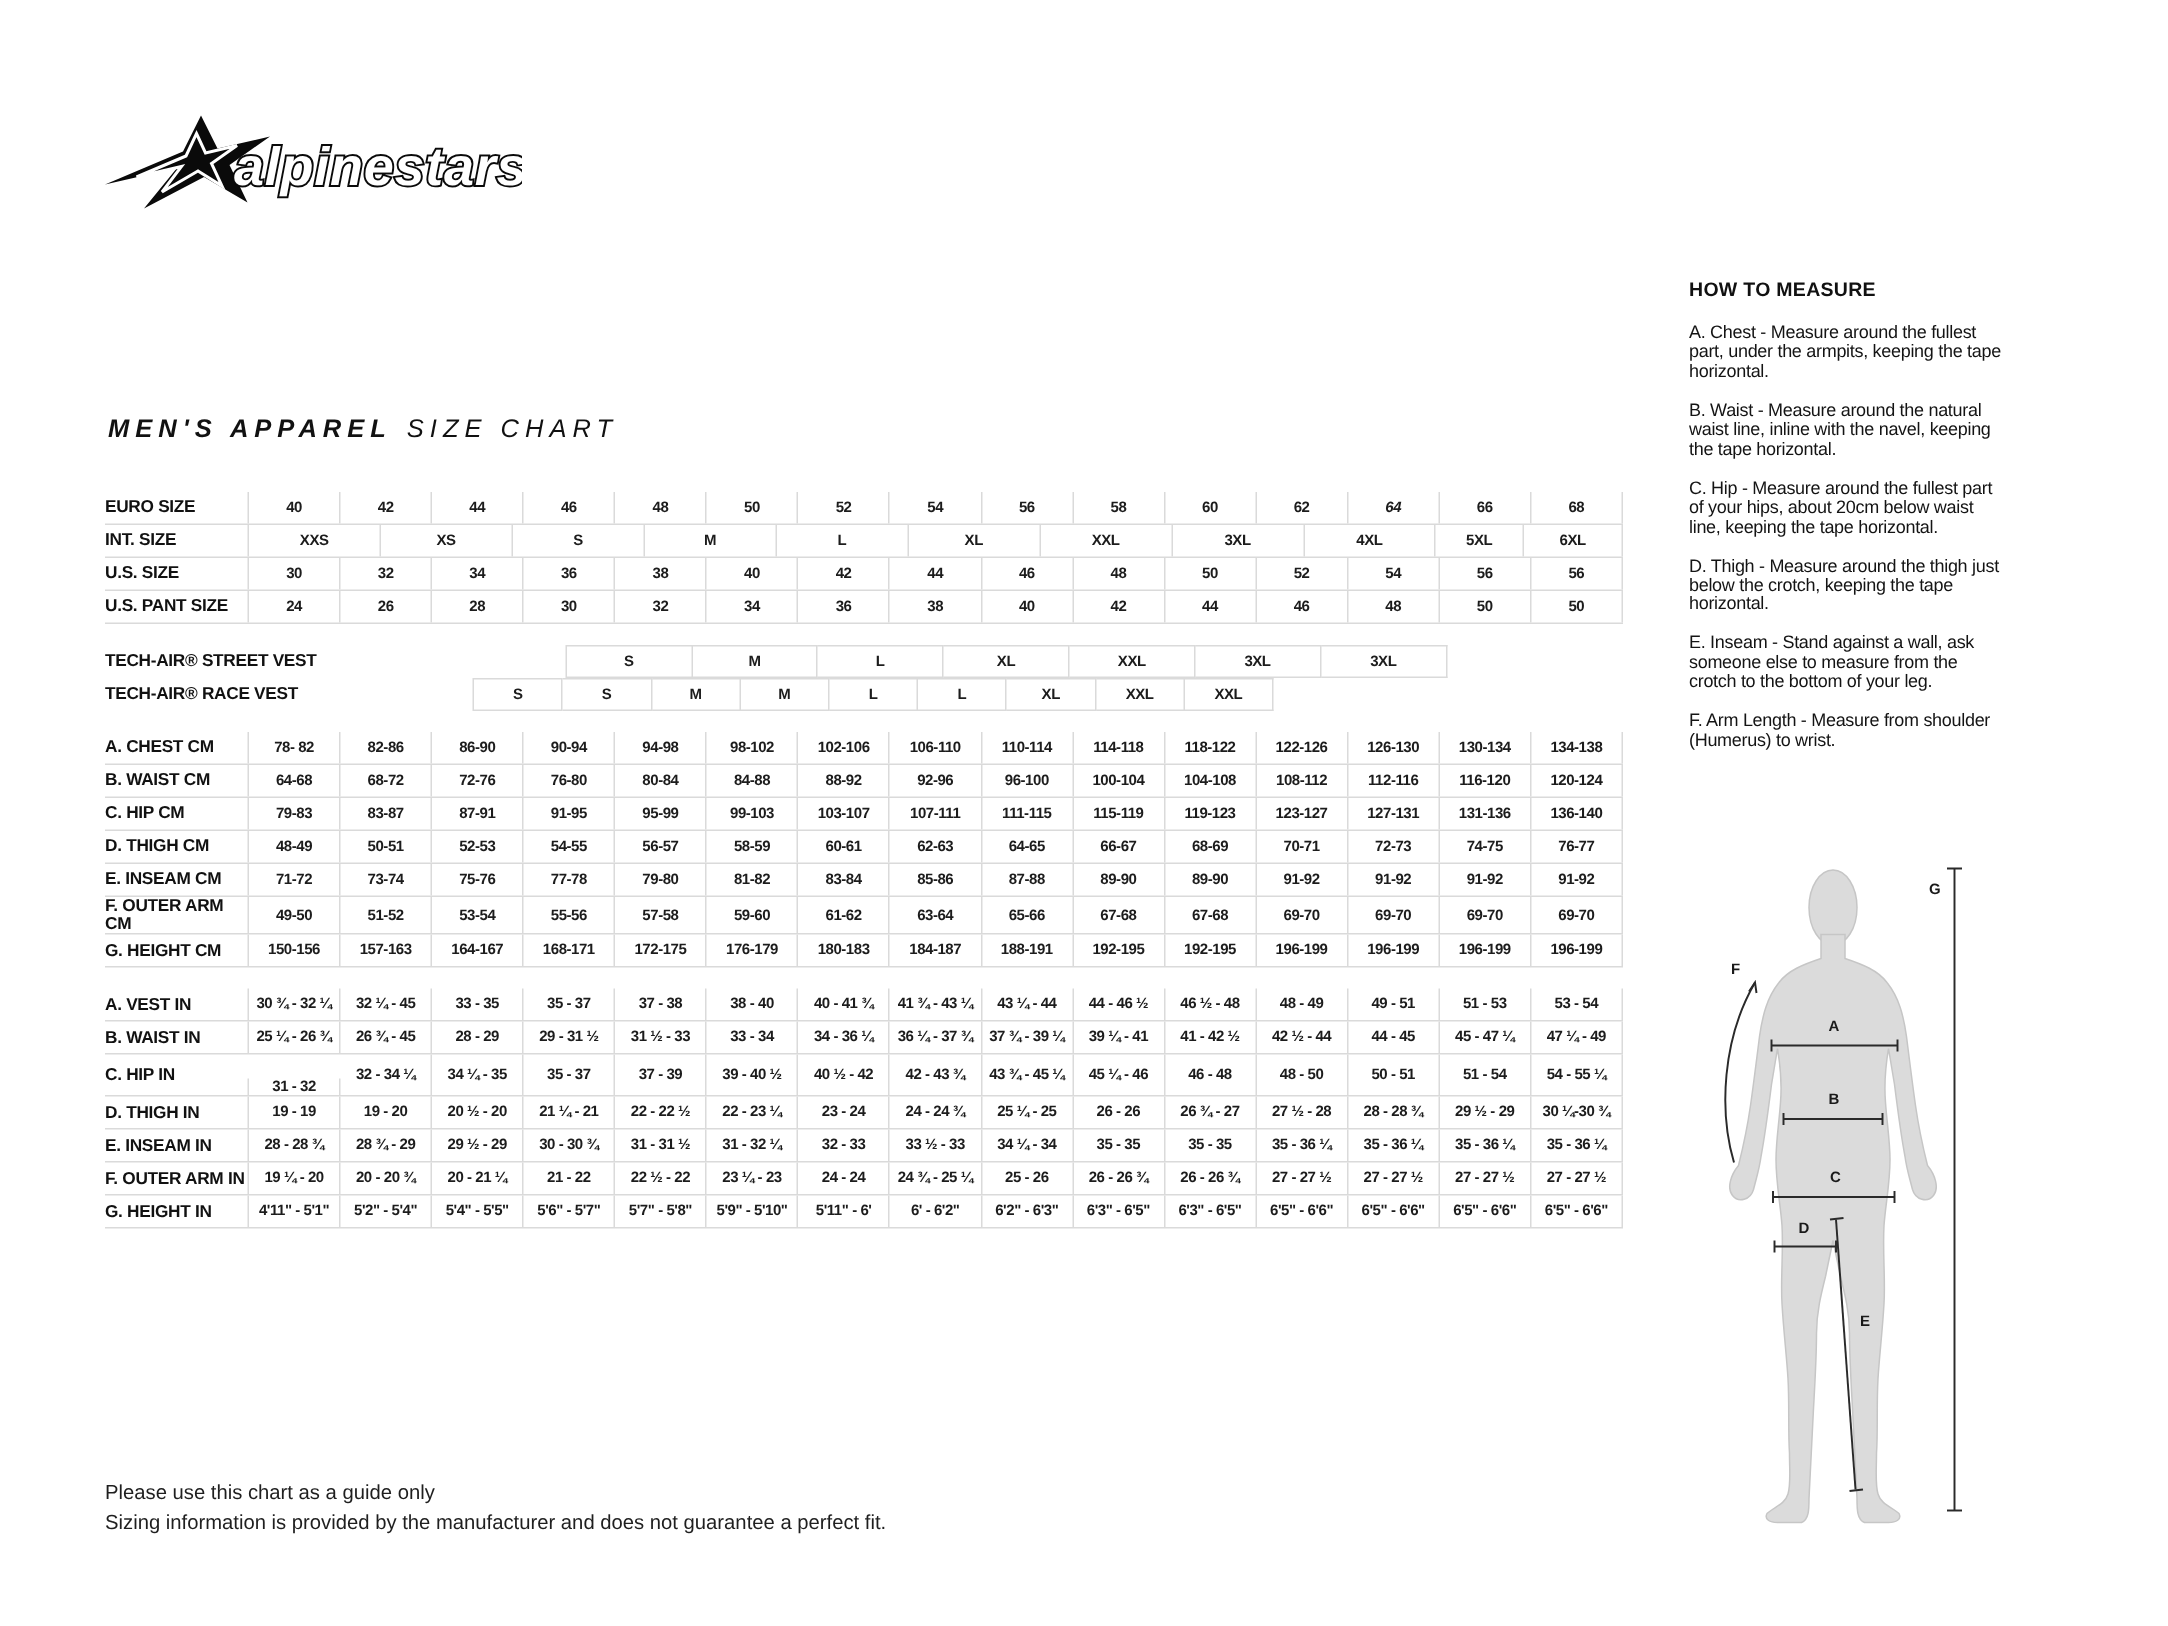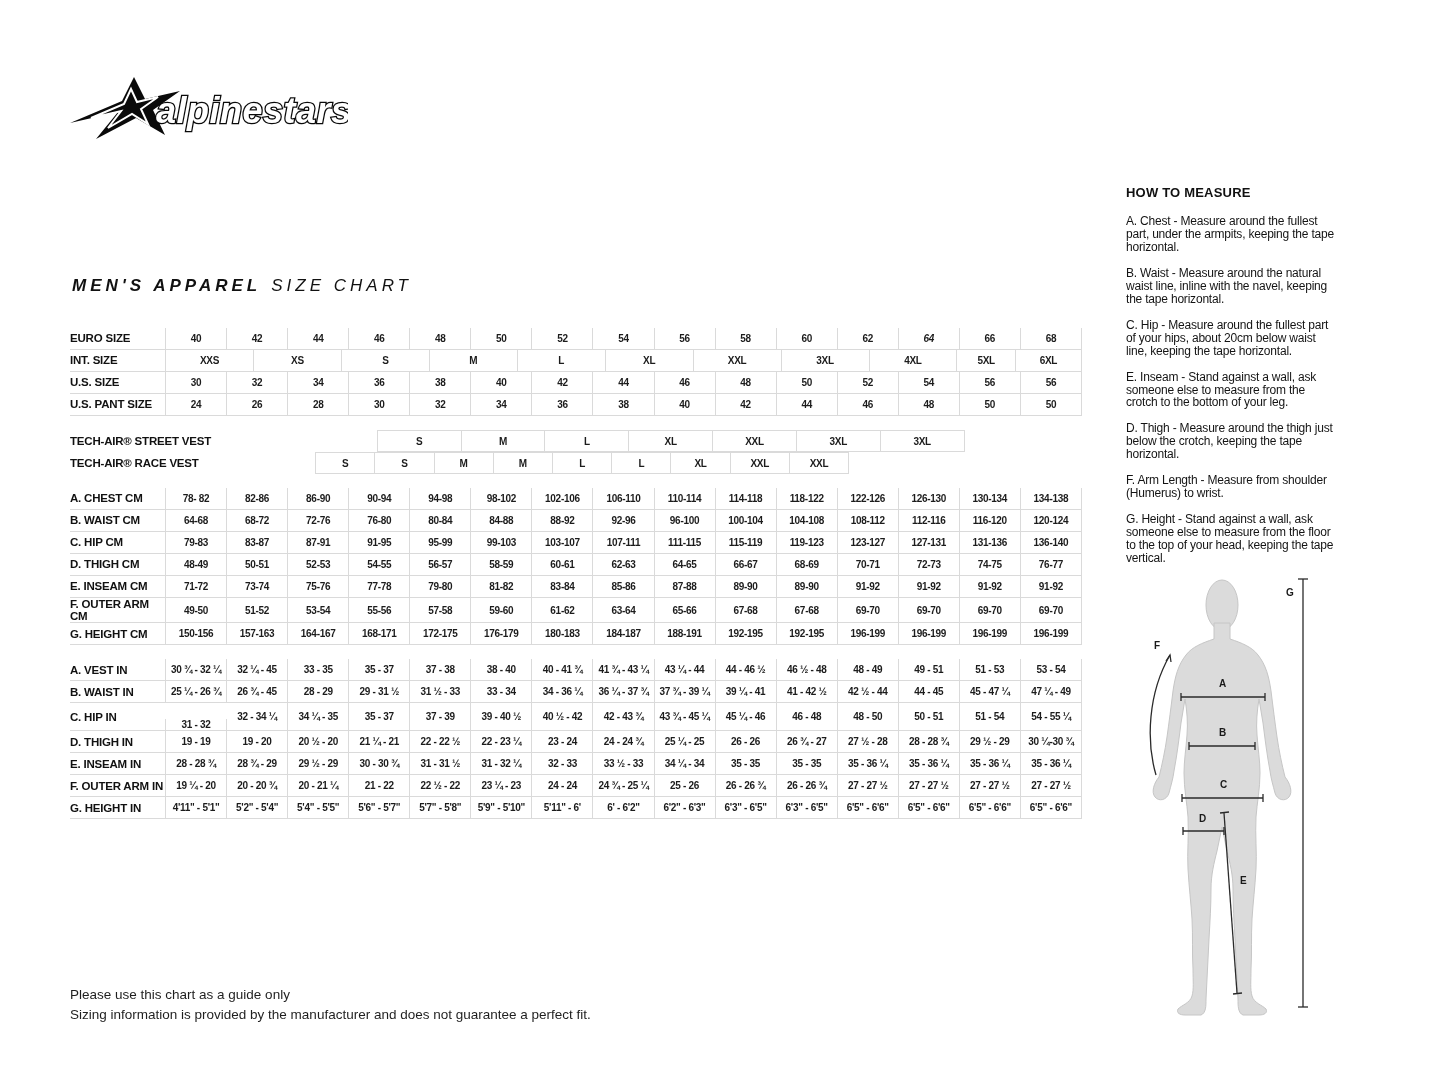--- a/index.html
+++ b/index.html
@@ -412,24 +412,23 @@
       </div>
     </div>
   </div>
 
 <div class="abs" id="how-to-measure">
   <div id="htm-title">HOW TO MEASURE</div>
   <div id="htm-items">
       <p class="htm-item">A. Chest - Measure around the fullest part, under the armpits, keeping the tape horizontal.</p>
       <p class="htm-item">B. Waist - Measure around the natural waist line, inline with the navel, keeping the tape horizontal.</p>
       <p class="htm-item">C. Hip - Measure around the fullest part of your hips, about 20cm below waist line, keeping the tape horizontal.</p>
+      <p class="htm-item">D. Thigh - Measure around the thigh just below the crotch, keeping the tape horizontal.</p>
       <p class="htm-item">E. Inseam - Stand against a wall, ask someone else to measure from the crotch to the bottom of your leg.</p>
-      <p class="htm-item">D. Thigh - Measure around the thigh just below the crotch, keeping the tape horizontal.</p>
       <p class="htm-item">F. Arm Length - Measure from shoulder (Humerus) to wrist.</p>
-      <p class="htm-item">G. Height - Stand against a wall, ask someone else to measure from the floor to the top of your head, keeping the tape vertical.</p>
     </div>
 </div>
 
 <div class="abs" id="diagram">
   <svg width="180" height="445" viewBox="0 0 180 445">
     <g fill="#dbdbdb" stroke="#c6c6c6" stroke-width="1">
       <ellipse cx="82" cy="32" rx="16" ry="25"></ellipse>
       <path d="M74,50 L74,66 C62,70 52,74 46,82 C38,92 35,104 33,118 C31,134 29,150 27,164 C25,178 22,192 19,204 C14,210 11,219 15,224 C19,229 27,227 29,220 C31,212 33,206 34,198 C37,182 39,166 41,150 L45,126 C47,138 48,150 47,162 C46,176 44,188 44,200 C44,216 47,230 48,244 C49,262 47,280 48,296 C49,314 51,330 52,346 C53,364 52,380 53,396 C53,408 54,416 52,423 C50,430 42,432 38,436 C36,440 40,442 45,442 L61,442 C66,440 66,433 66,426 C67,406 68,386 69,366 C70,348 71,332 71,316 C71,302 74,290 77,278 L82,254 L87,278 C90,290 93,302 93,316 C93,332 94,348 95,366 C96,386 97,406 98,426 C98,433 98,440 103,442 L119,442 C124,442 128,440 126,436 C122,432 114,430 112,423 C110,416 111,408 111,396 C112,380 111,364 112,346 C113,330 115,314 116,296 C117,280 115,262 116,244 C117,230 120,216 120,200 C120,188 118,176 117,162 C116,150 117,138 119,126 L123,150 C125,166 127,182 130,198 C131,206 133,212 135,220 C137,227 145,229 149,224 C153,219 150,210 145,204 C142,192 139,178 137,164 C135,150 133,134 131,118 C129,104 126,92 118,82 C112,74 102,70 90,66 L90,50 Z"></path>
     </g>
     <g stroke="#2a2a2a" stroke-width="1.3" fill="none">

